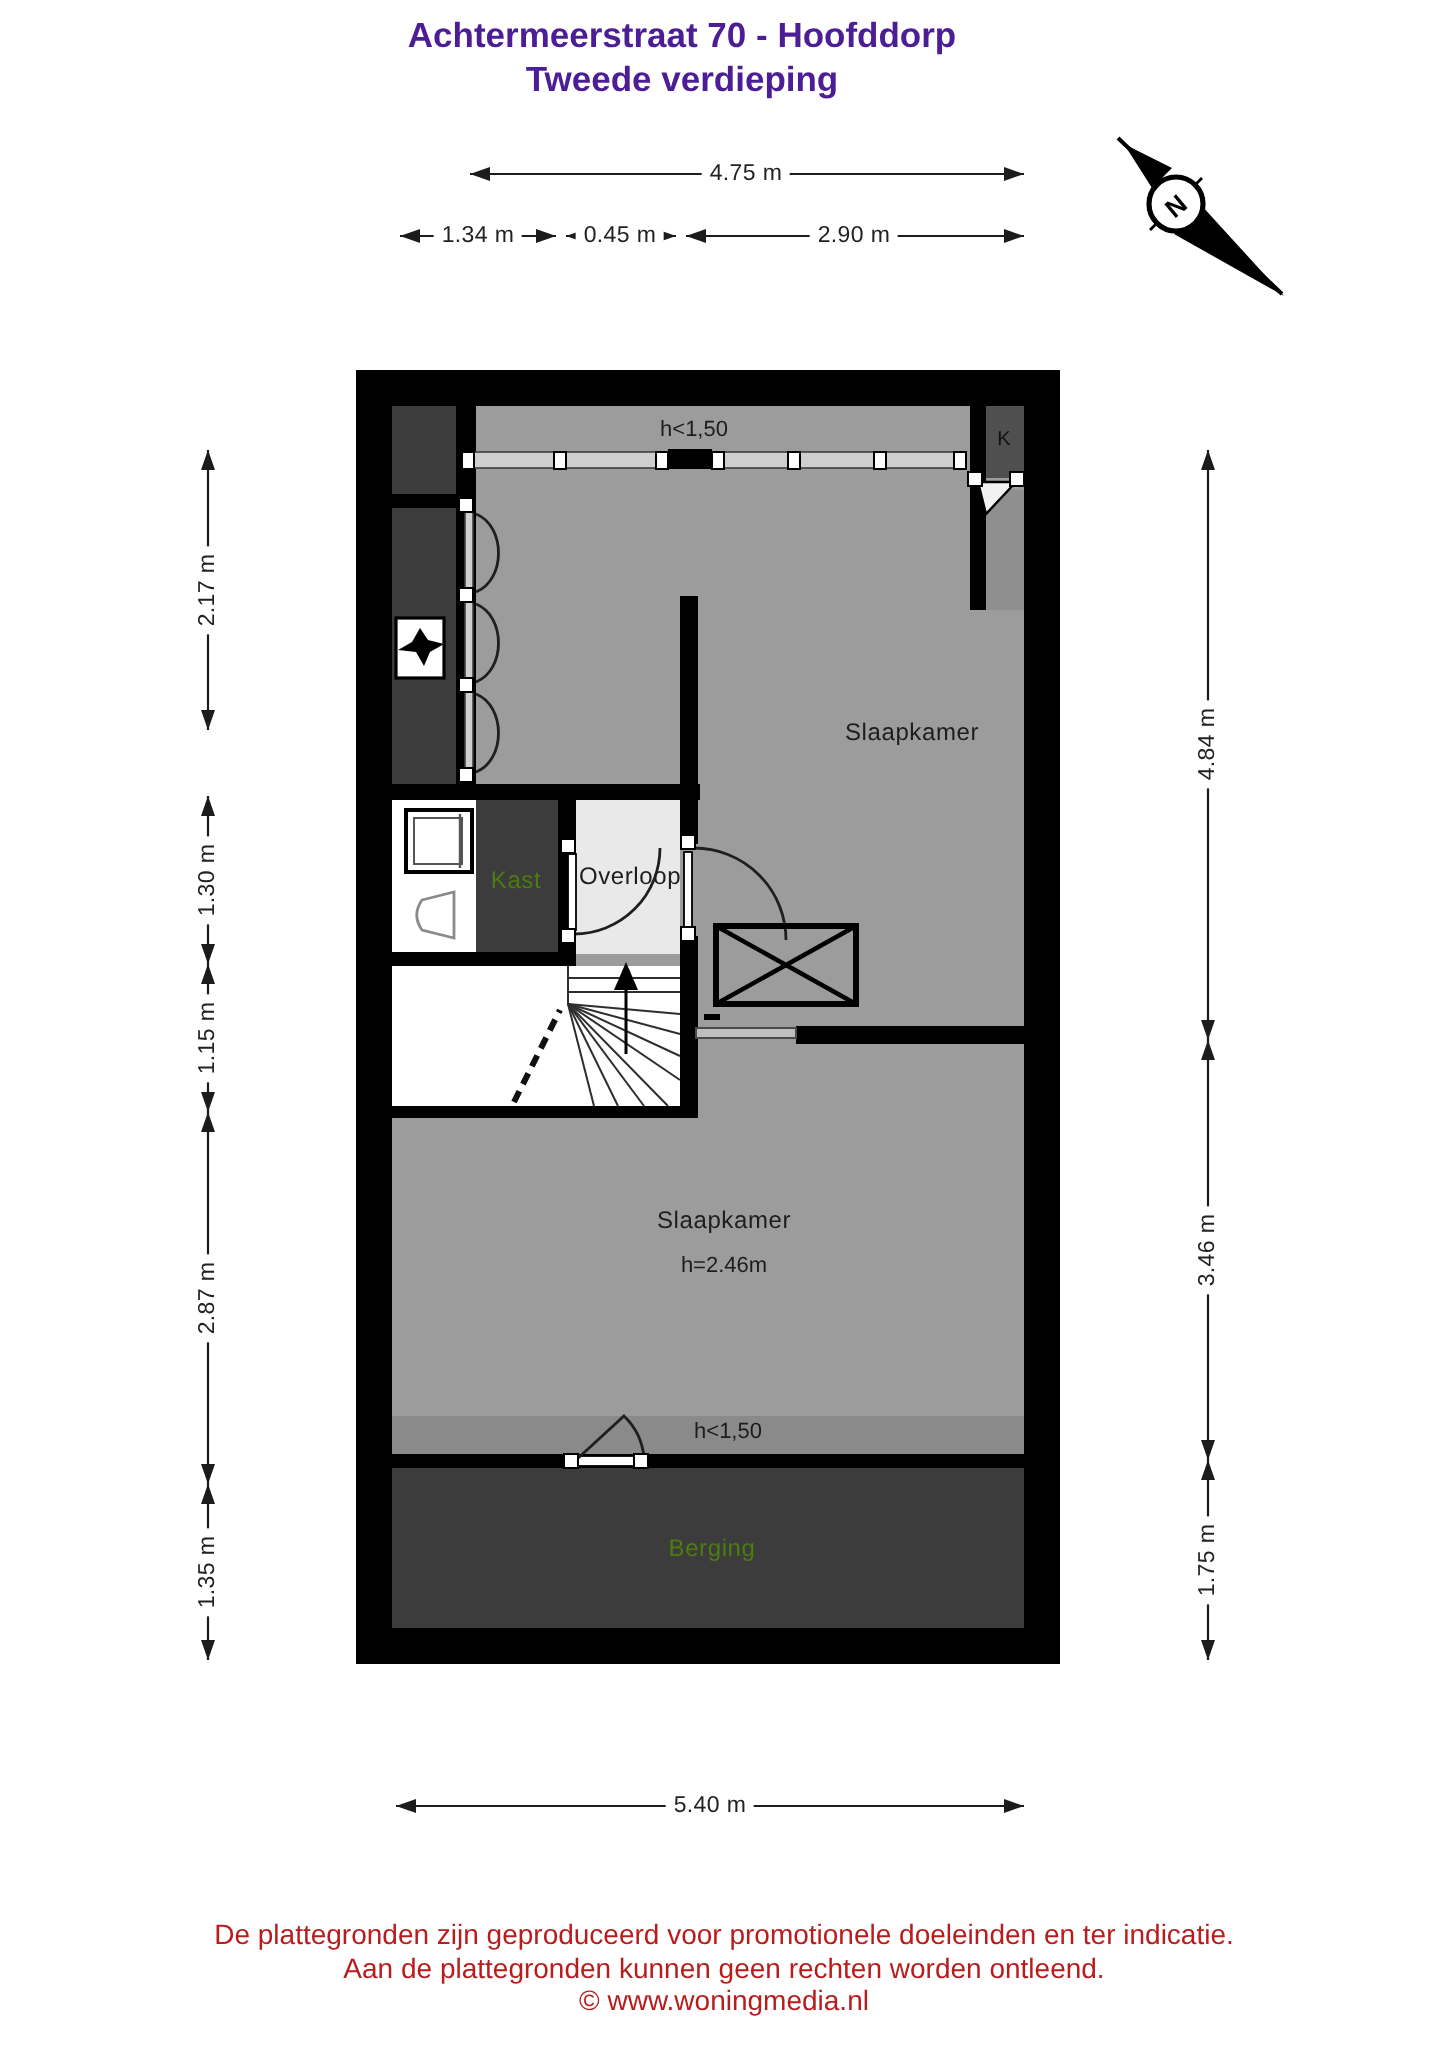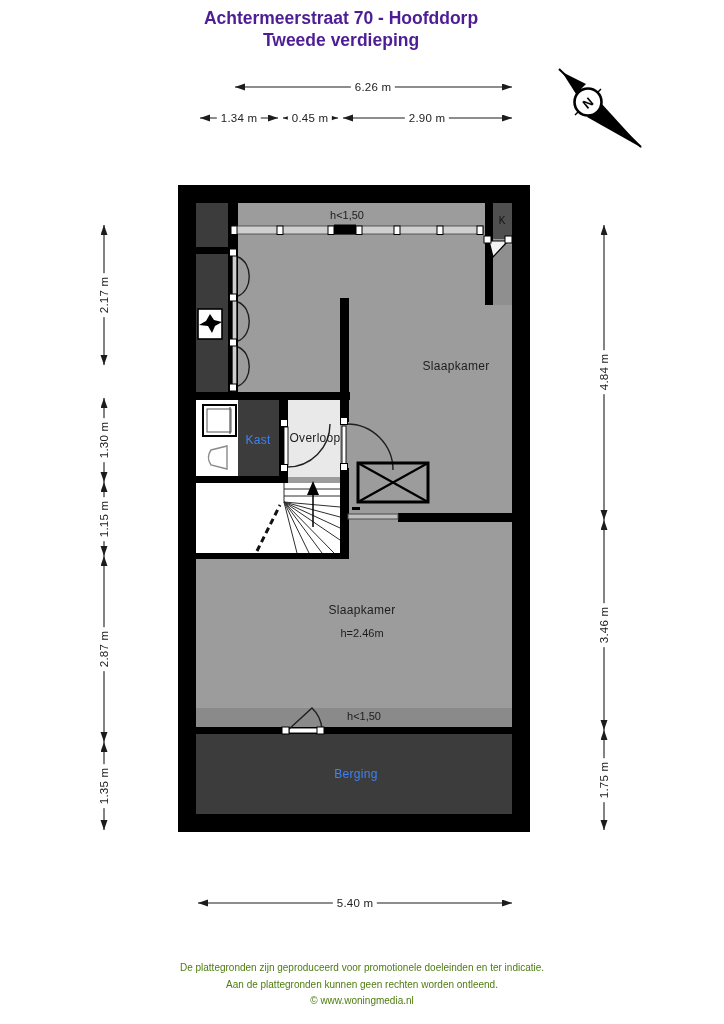--- a/index.html
+++ b/index.html
@@ -21,26 +21,26 @@
   .hinge{fill:#fff;stroke:#000;stroke-width:1;}
   .arc{fill:none;stroke:#1f1f1f;stroke-width:1.4;}
   .leaf{fill:#fff;stroke:#000;stroke-width:0.9;}
   .tread{stroke:#2e2e2e;stroke-width:1;fill:none;}
   .dimline{stroke:#1c1c1c;stroke-width:1.1;}
   .balu{fill:#bfbfbf;stroke:#4a4a4a;stroke-width:1;}
 
   .lbl{position:absolute;transform:translate(-50%,-50%);white-space:nowrap;}
   .ttl{font-size:17.5px;font-weight:bold;color:#4c1d95;}
   .room-lbl{font-size:12px;color:#1d1d1d;letter-spacing:0.3px;}
-  .room-lbl.lt{color:#3b82f6;}
+  .room-lbl.lt{color:#4d7c0f;}
   .small-lbl{font-size:11px;color:#1c1c1c;}
   .k-lbl{font-size:10px;color:#111;}
   .dim{font-size:11.5px;color:#222;background:#fff;padding:0 4px;letter-spacing:0.2px;}
   .dim.v{transform:translate(-50%,-50%) rotate(-90deg);}
-  .foot{font-size:10px;color:#4d7c0f;}
+  .foot{font-size:14px;color:#b91c1c;}
 </style>
 </head>
 <body>
 
 <div id="canvas">
 
   <svg width="724" height="1024" viewBox="0 0 724 1024">
     <defs>
       <marker id="ah" markerUnits="userSpaceOnUse" markerWidth="11" markerHeight="8" refX="10" refY="3.5" orient="auto-start-reverse">
         <path d="M0,0 L10,3.5 L0,7 Z" fill="#1c1c1c"></path>
@@ -204,21 +204,21 @@
       <line class="dimline" x1="604" y1="520" x2="604" y2="730" marker-start="url(#ah)" marker-end="url(#ah)"></line>
       <line class="dimline" x1="604" y1="730" x2="604" y2="830" marker-start="url(#ah)" marker-end="url(#ah)"></line>
 
       <line class="dimline" x1="198" y1="903" x2="512" y2="903" marker-start="url(#ah)" marker-end="url(#ah)"></line>
     </g>
   </svg>
 
   <div class="lbl ttl" style="left:341px;top:18px;">Achtermeerstraat 70 - Hoofddorp</div>
   <div class="lbl ttl" style="left:341px;top:40px;">Tweede verdieping</div>
 
-  <div class="lbl dim" style="left:373px;top:87px;">6.26 m</div>
+  <div class="lbl dim" style="left:373px;top:87px;">4.75 m</div>
   <div class="lbl dim" style="left:239px;top:118px;">1.34 m</div>
   <div class="lbl dim" style="left:310px;top:118px;">0.45 m</div>
   <div class="lbl dim" style="left:427px;top:118px;text-align:center;">2.90 m</div>
 
   <div class="lbl dim v" style="left:104px;top:295px;">2.17 m</div>
   <div class="lbl dim v" style="left:104px;top:440px;">1.30 m</div>
   <div class="lbl dim v" style="left:104px;top:519px;">1.15 m</div>
   <div class="lbl dim v" style="left:104px;top:649px;">2.87 m</div>
   <div class="lbl dim v" style="left:104px;top:786px;">1.35 m</div>
 

